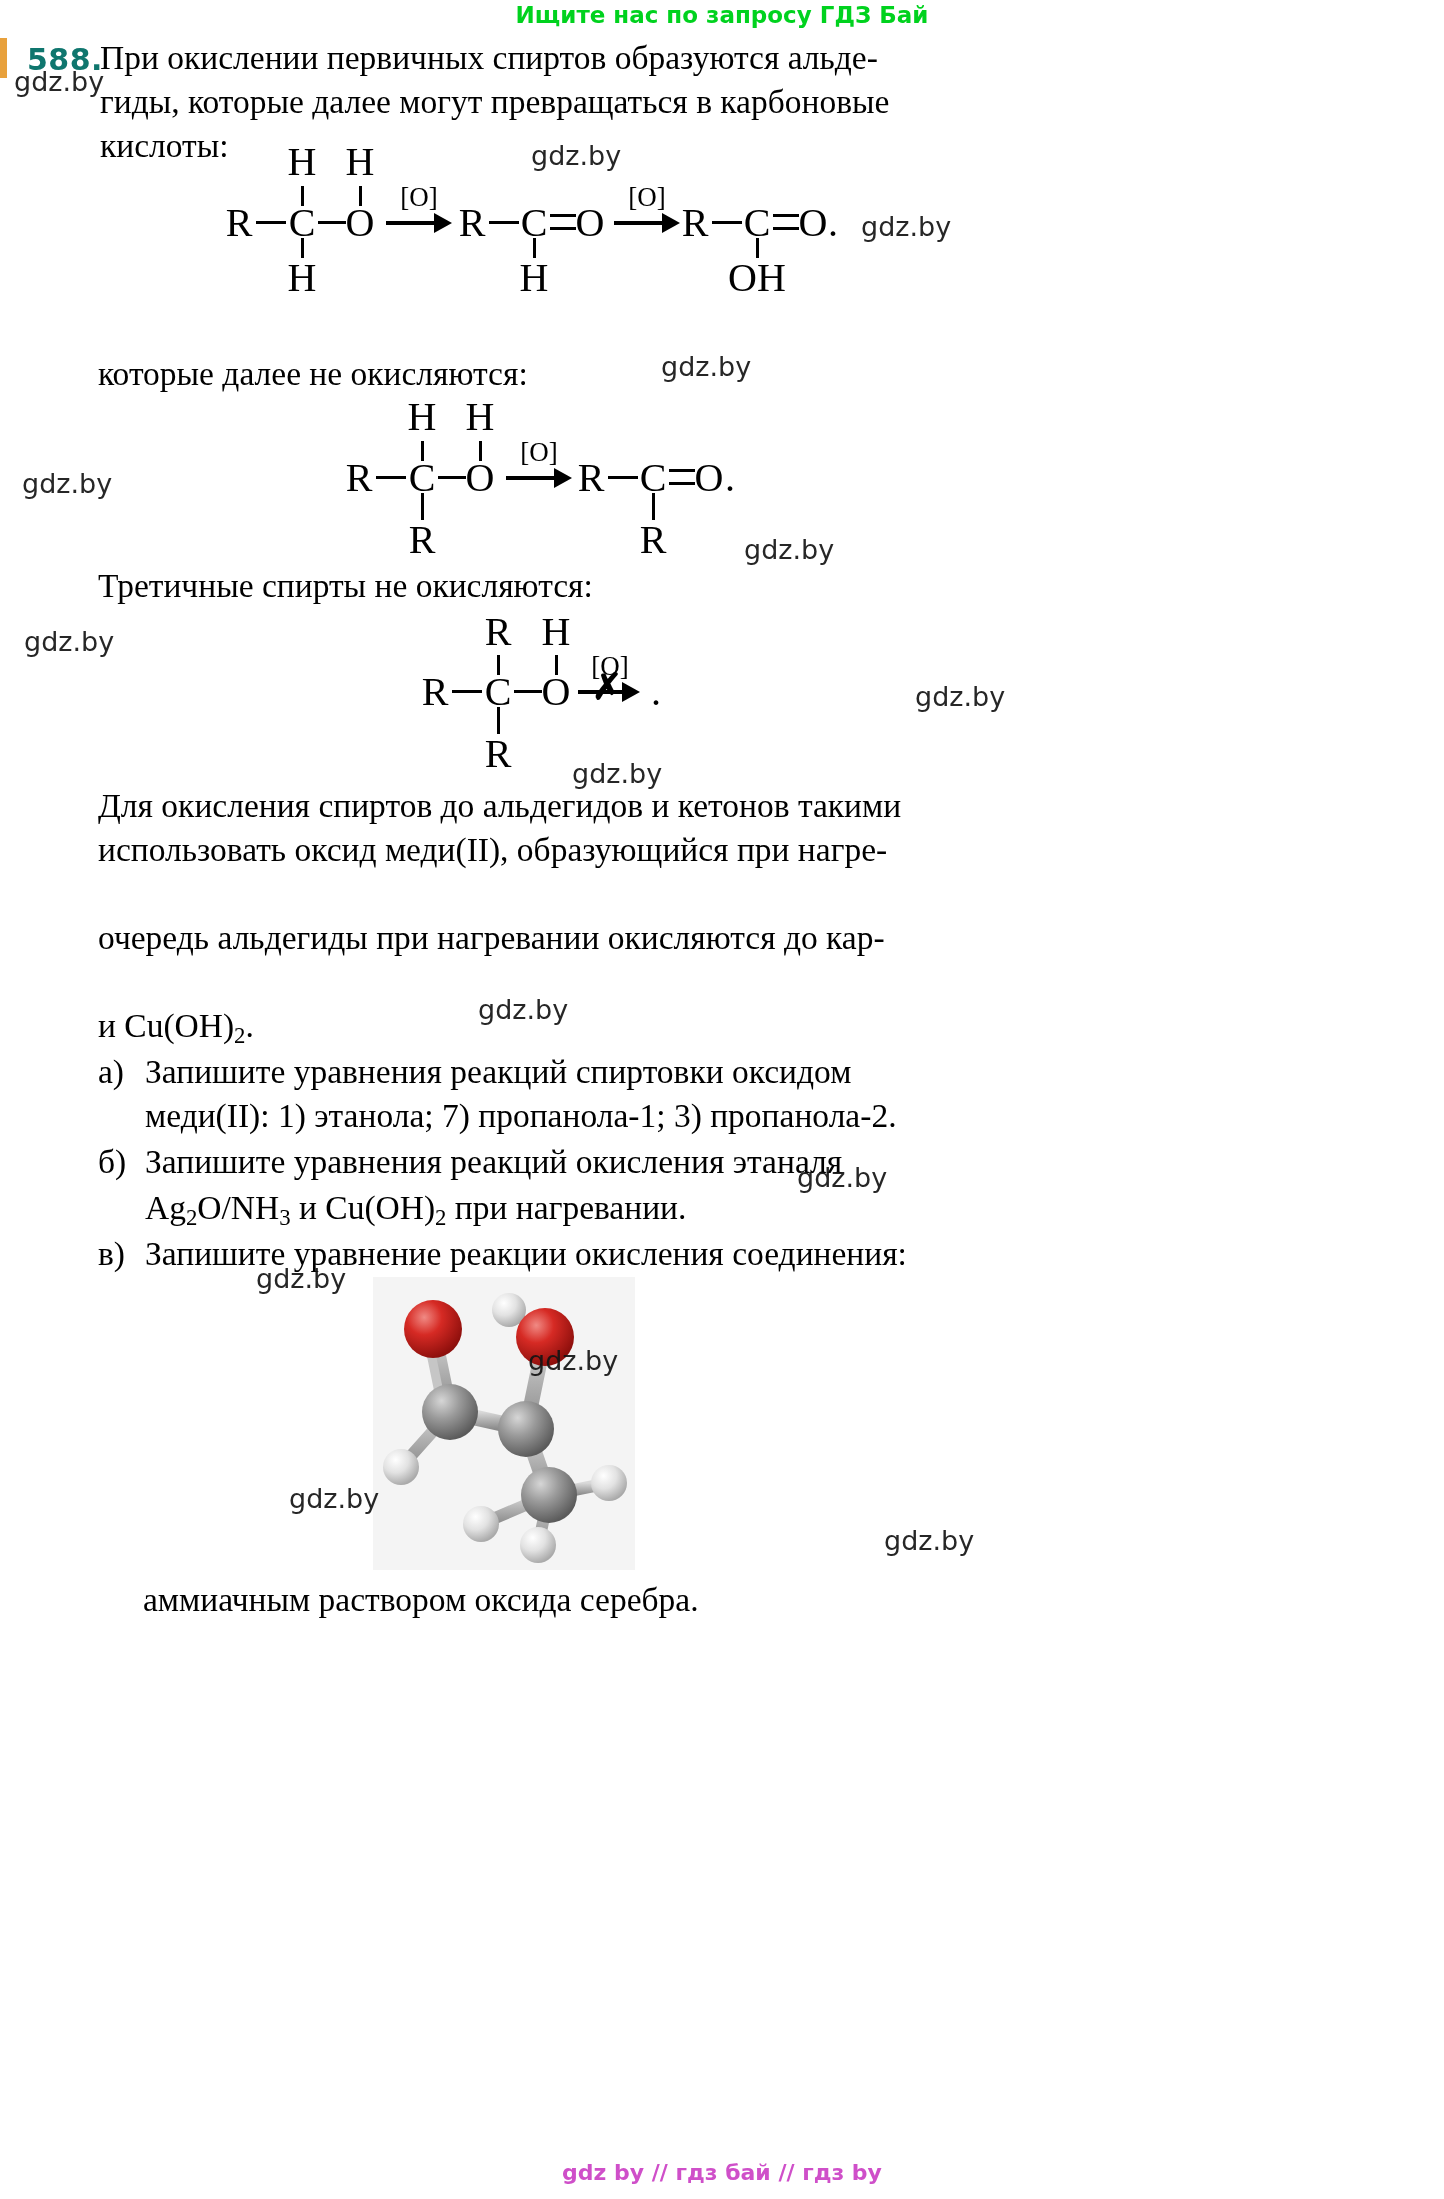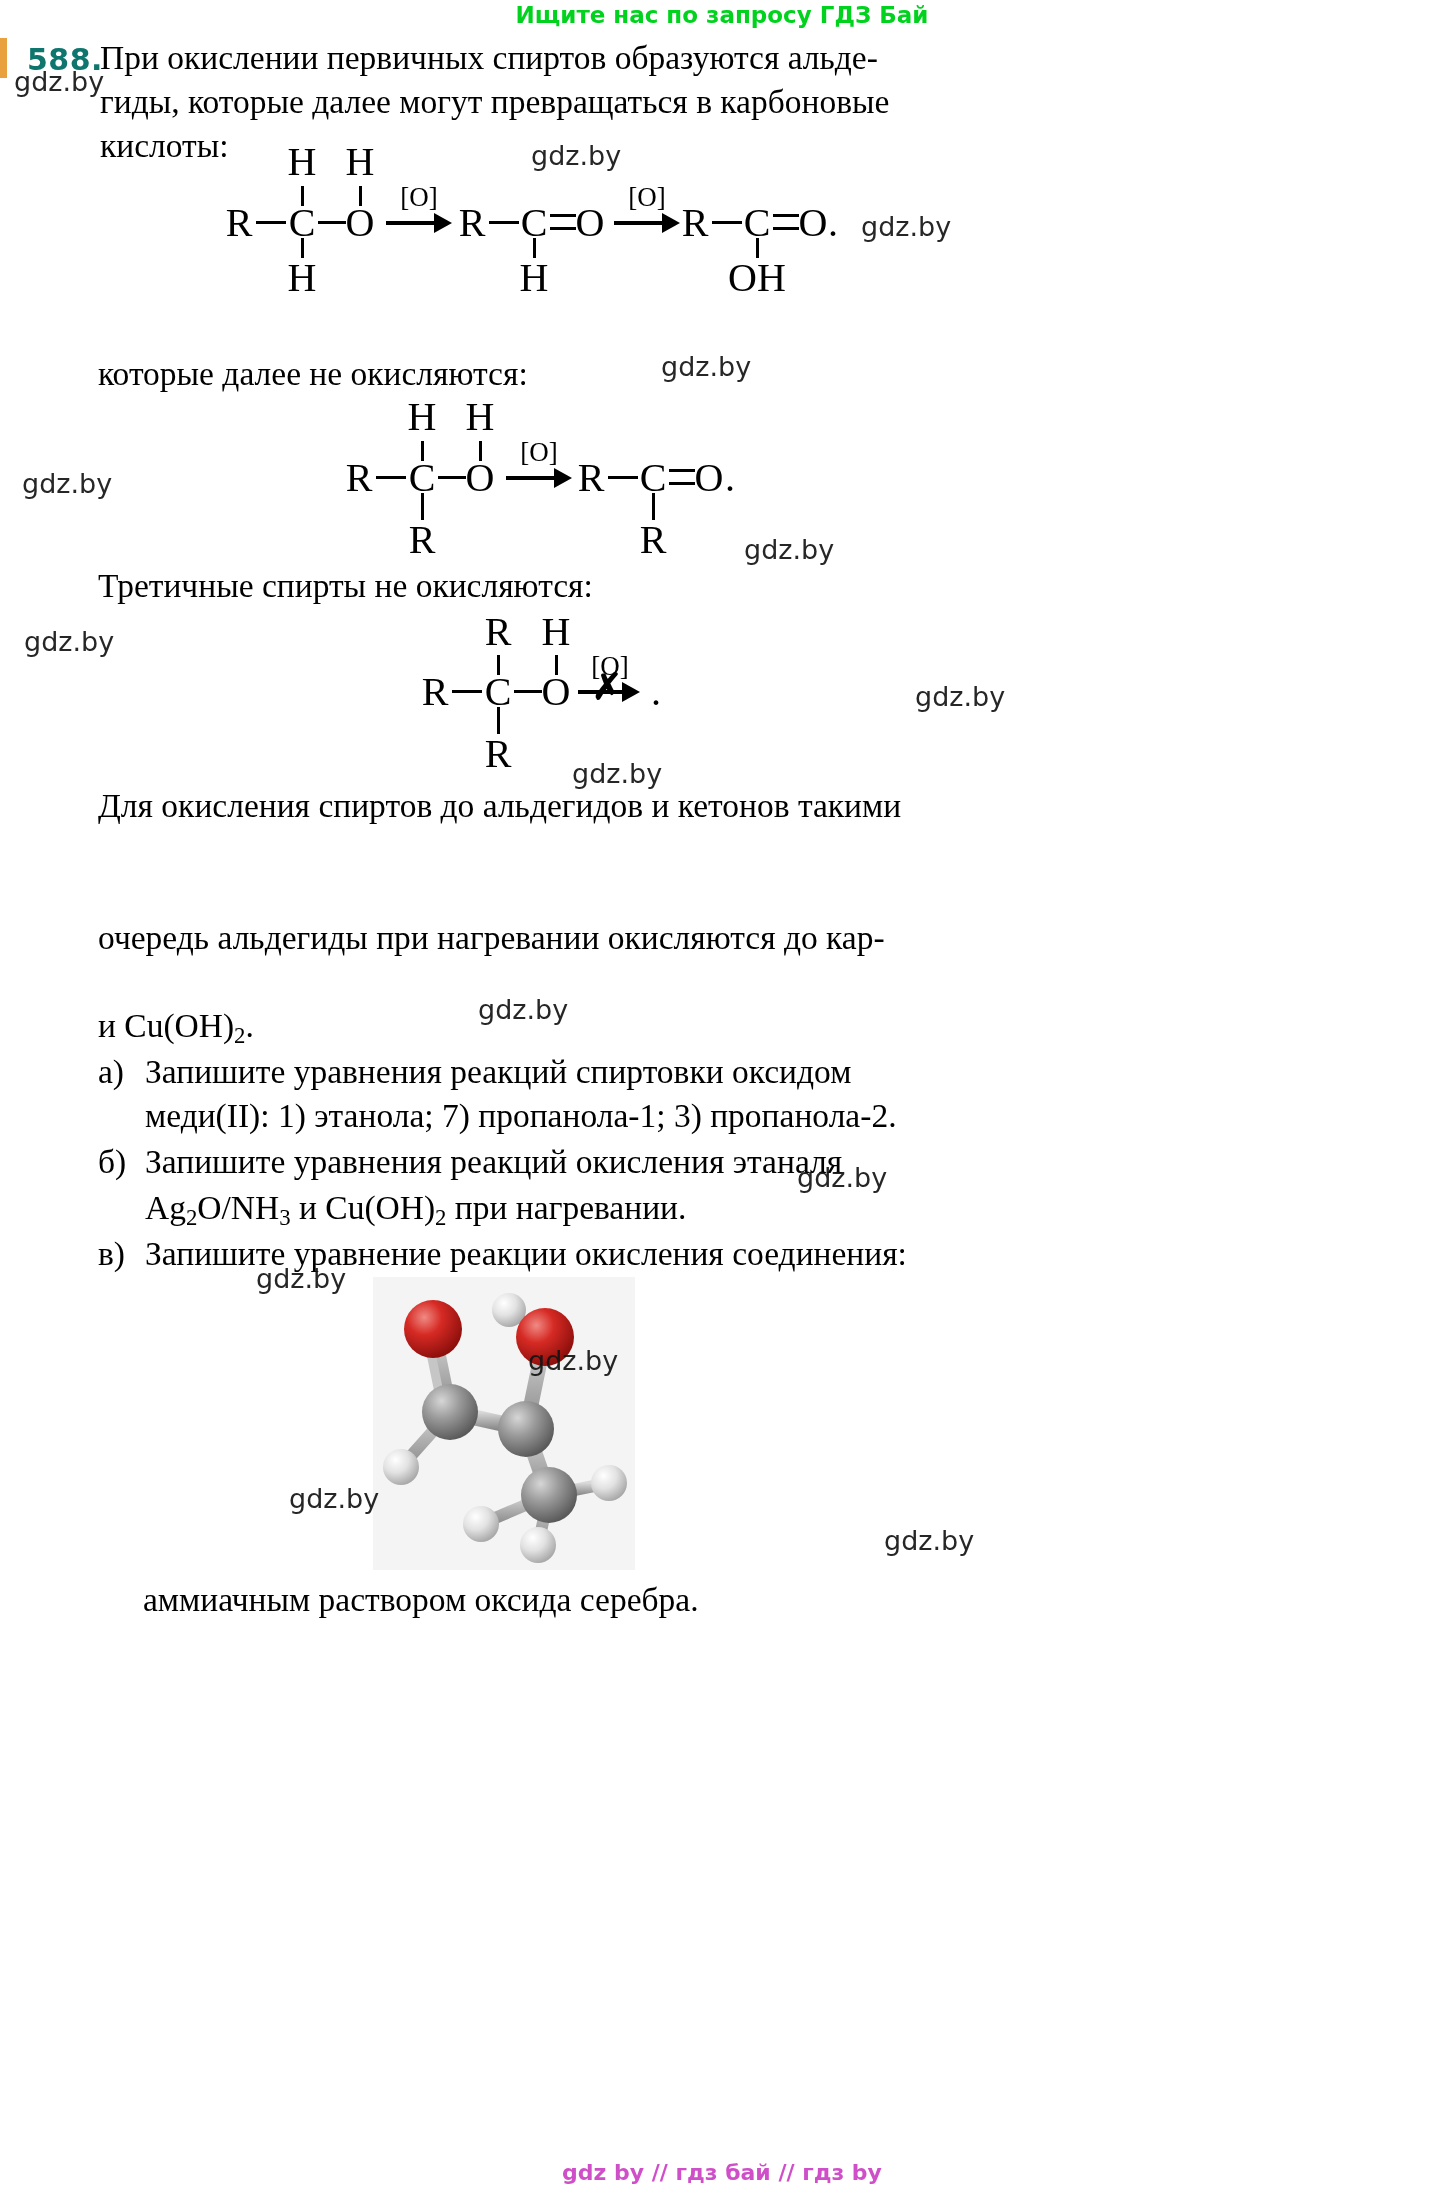--- a/index.html
+++ b/index.html
@@ -228,20 +228,21 @@
     <div class="arrow" style="left:578px; top:681px; width:64px; height:22px;">
       <div class="ox">[O]</div>
       <div class="shaft" style="width:46px;"></div>
       <div class="head" style="left:44px;"></div>
       <div class="cross" style="left:14px;">✗</div>
     </div>
     <div class="atom" style="left:646px; top:672px; width:20px;">.</div>
   </div>
 
   <div class="txt" style="left:98px; top:784px;">Для окисления спиртов до альдегидов и кетонов такими</div>
+  <div class="txt" style="left:98px; top:828px;">использовать оксид меди(II), образующийся при нагре-</div>
   <div class="txt" style="left:98px; top:916px;">очередь альдегиды при нагревании окисляются до кар-</div>
 
 
   <div class="txt" style="left:98px; top:1004px;"><span>и Cu(OH)</span><sub>2</sub><span>.</span></div>
 
   <div class="txt" style="left:98px; top:1050px;">а)</div>
   <div class="txt" style="left:145px; top:1050px;">Запишите уравнения реакций спиртовки оксидом</div>
   <div class="txt" style="left:145px; top:1094px;">меди(II): 1) этанола; 7) пропанола-1; 3) пропанола-2.</div>
 
   <div class="txt" style="left:98px; top:1140px;">б)</div>

